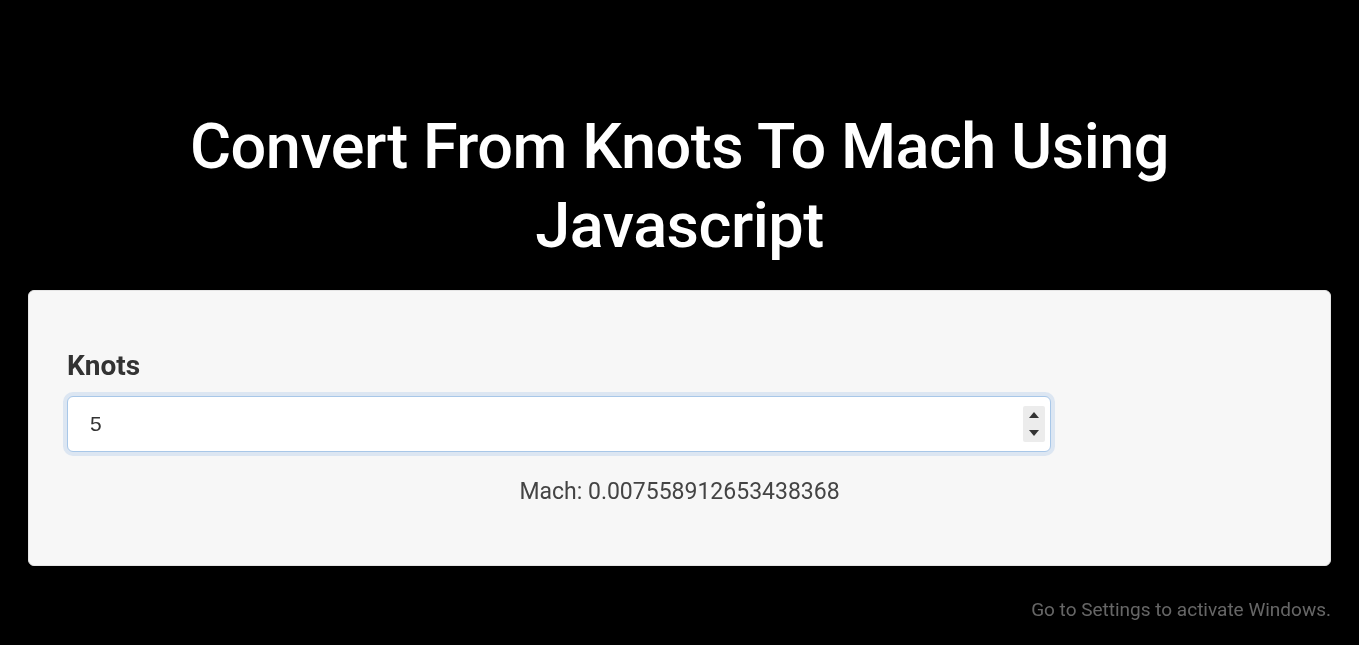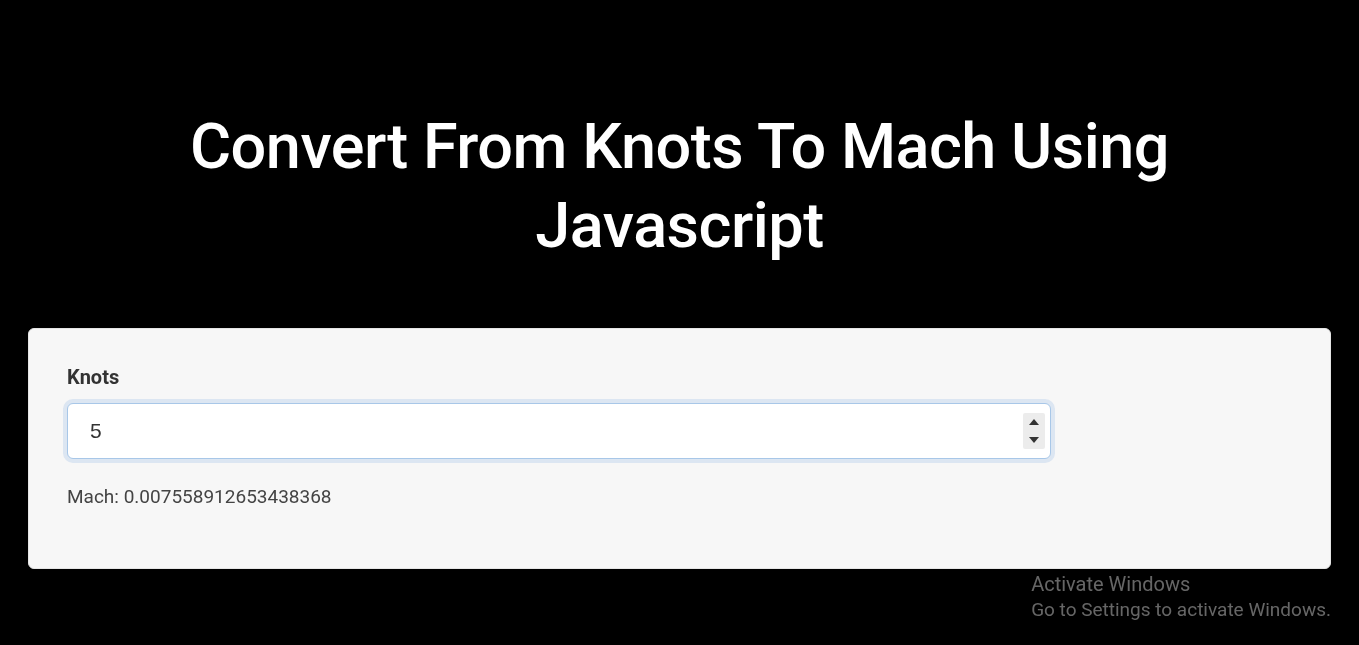--- a/index.html
+++ b/index.html
@@ -21,42 +21,43 @@
       padding: 0 28px;
       text-align: center;
     }
     
     .page-title {
       color: #ffffff;
       font-size: 63px;
       font-weight: 500;
       line-height: 1.25;
       padding-top: 108px;
-      padding-bottom: 62px;
+      padding-bottom: 24px;
       letter-spacing: -0.5px;
       max-width: 1200px;
       margin: 0 auto;
     }
     
     .card {
       background-color: #f7f7f7;
       border-radius: 6px;
       padding: 36px 38px 60px 38px;
       text-align: left;
       max-width: 1303px;
       margin: 0 auto;
       border: 1px solid #e5e5e5;
     }
     
     .input-label {
       color: #333333;
-      font-size: 20px;
+      font-size: 28px;
       font-weight: 700;
       margin-bottom: 14px;
       display: block;
+      margin-top: 22px;
     }
     
     .input-wrapper {
       position: relative;
       margin-bottom: 26px;
     }
     
     .knots-input {
       width: 984px;
       max-width: 984px;
@@ -103,22 +104,23 @@
     }
     
     .spinner-btn svg {
       width: 10px;
       height: 6px;
       display: block;
     }
     
     .result-text {
       color: #444444;
-      font-size: 19px;
+      font-size: 23px;
       font-weight: 400;
+      text-align: center;
     }
     
     .watermark {
       position: absolute;
       bottom: 24px;
       right: 28px;
       text-align: left;
       color: rgba(170, 170, 170, 0.6);
       pointer-events: none;
     }
@@ -160,15 +162,14 @@
       </div>
     </div>
 
     <p class="result-text">
       <span>Mach: </span><span>0.007558912653438368</span>
     </p>
   </div>
 </div>
 
 <div class="watermark">
-  <div class="watermark-title">Activate Windows</div>
   <div class="watermark-sub">Go to Settings to activate Windows.</div>
 </div>
 
 </body></html>

